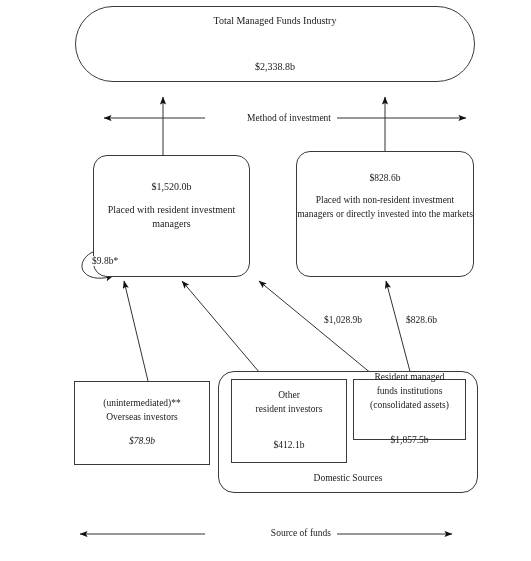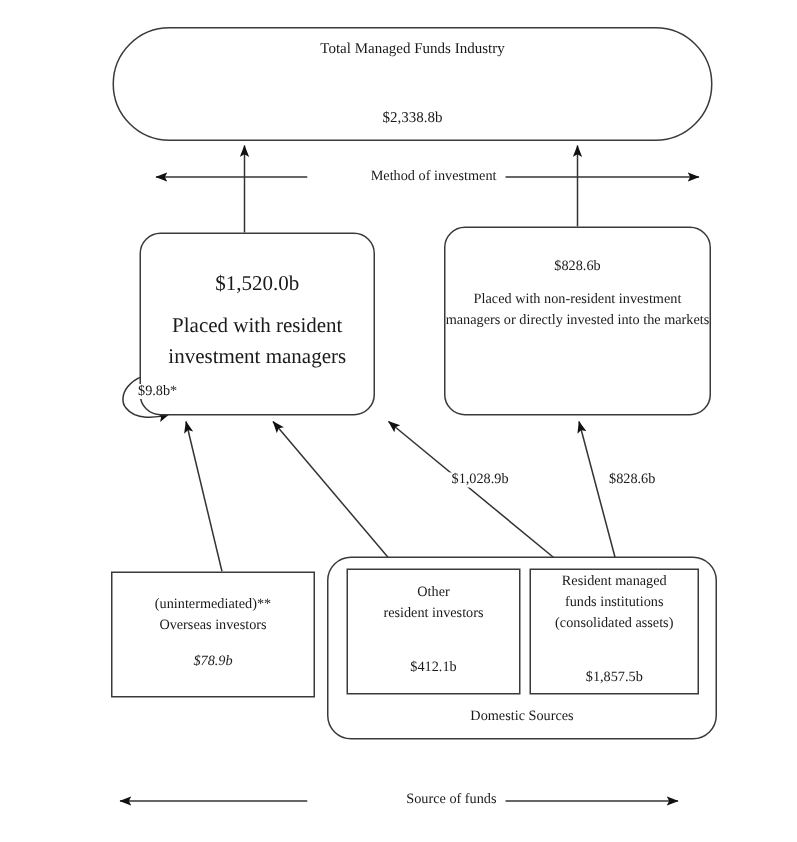--- a/index.html
+++ b/index.html
@@ -38,36 +38,36 @@
     text-align: center;
     line-height: 1.45;
   }
   .node .amount,
   .node .caption {
     display: block;
     width: 100%;
   }
   #node-total {
     left: 75px;
-    top: 18px;
+    top: 6px;
     width: 400px;
     height: 76px;
     border-radius: 38px;
     font-size: 10px;
     gap: 24px;
   }
   #node-total .amount { margin-top: 7px; }
 
   #node-resident {
     left: 93px;
     top: 155px;
     width: 157px;
     height: 122px;
     border-radius: 14px;
-    font-size: 14px;
+    font-size: 10px;
     justify-content: flex-start;
     padding-top: 24px;
   }
   #node-resident .caption { margin-top: 8px; }
 
   #node-nonresident {
     left: 296px;
     top: 151px;
     width: 178px;
     height: 126px;
@@ -105,21 +105,21 @@
     height: 84px;
     border-radius: 0;
     font-size: 9.5px;
   }
   #node-other .amount { margin-top: 23px; }
 
   #node-institutions {
     left: 353px;
     top: 379px;
     width: 113px;
-    height: 84px;
+    height: 61px;
     border-radius: 0;
     font-size: 9.5px;
   }
   #node-institutions .amount { margin-top: 22px; }
 
   .axis-label {
     position: absolute;
     font-size: 9.5px;
     text-align: right;
     white-space: nowrap;
@@ -130,21 +130,21 @@
   #label-source { left: 205px; top: 528px; width: 120px; }
 
   .edge-label {
     position: absolute;
     font-size: 9.5px;
     white-space: nowrap;
     background: #ffffff;
     padding: 0 2px;
   }
   #label-self-loop { left: 90px; top: 256px; }
-  #label-flow-resident { left: 299px; top: 315px; }
+  #label-flow-resident { left: 322px; top: 315px; }
   #label-flow-nonresident { left: 404px; top: 315px; }
 
   #label-domestic-caption { position: static; margin-top: 32px; }
 </style>
 </head>
 <body>
 
 <div id="diagram">
 
   <svg id="edges" viewBox="0 0 531 561">

